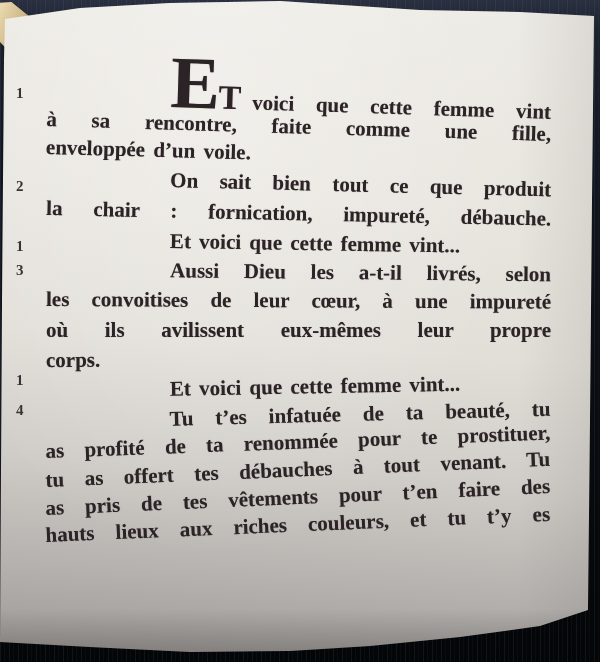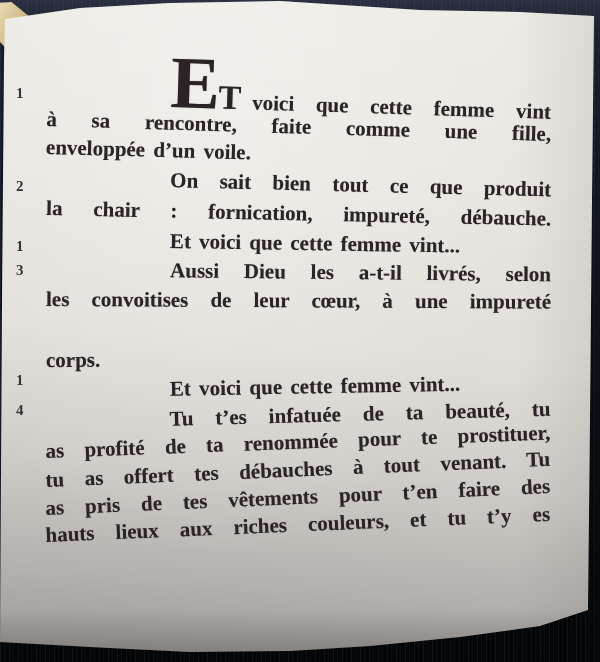--- a/index.html
+++ b/index.html
@@ -112,20 +112,21 @@
 
     <div class="line l0 ind just"><span class="dropcap">E</span><span class="dropcapT">T</span><span>voici que cette femme vint</span></div>
 
     <div class="line l1 just">à sa rencontre, faite comme une fille,</div>
     <div class="line l2">enveloppée d’un voile.</div>
     <div class="line l3 ind just">On sait bien tout ce que produit</div>
     <div class="line l4 just">la chair : fornication, impureté, débauche.</div>
     <div class="line l5 ind">Et voici que cette femme vint...</div>
     <div class="line l6 ind just">Aussi Dieu les a-t-il livrés, selon</div>
     <div class="line l7 just">les convoitises de leur cœur, à une impureté</div>
+    <div class="line l8 just">où ils avilissent eux-mêmes leur propre</div>
     <div class="line l9">corps.</div>
     <div class="line l10 ind">Et voici que cette femme vint...</div>
     <div class="line l11 ind just">Tu t’es infatuée de ta beauté, tu</div>
     <div class="line l12 just">as profité de ta renommée pour te prostituer,</div>
     <div class="line l13 just">tu as offert tes débauches à tout venant. Tu</div>
     <div class="line l14 just">as pris de tes vêtements pour t’en faire des</div>
     <div class="line l15 just">hauts lieux aux riches couleurs, et tu t’y es</div>
   </div>
 </div>
 

